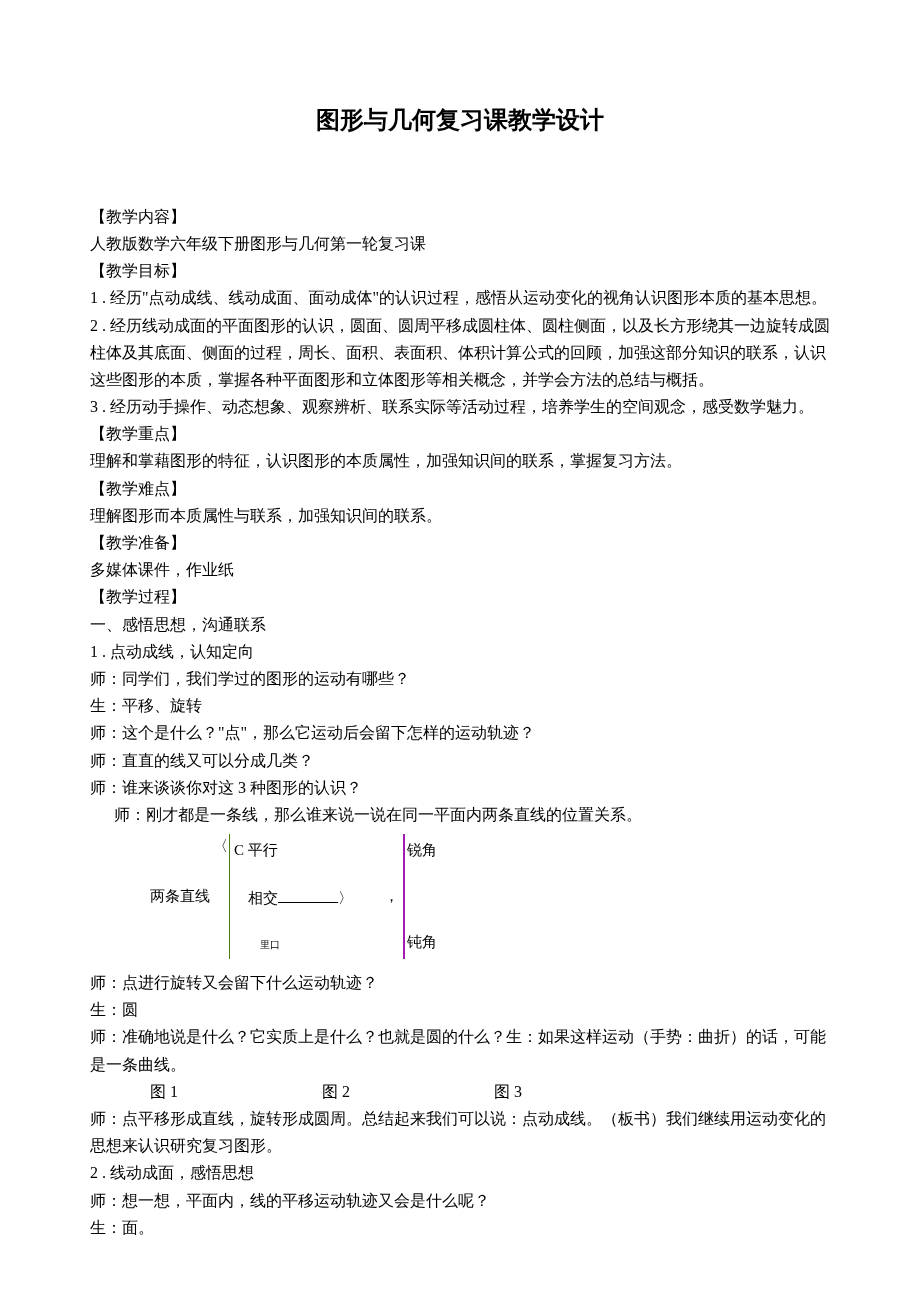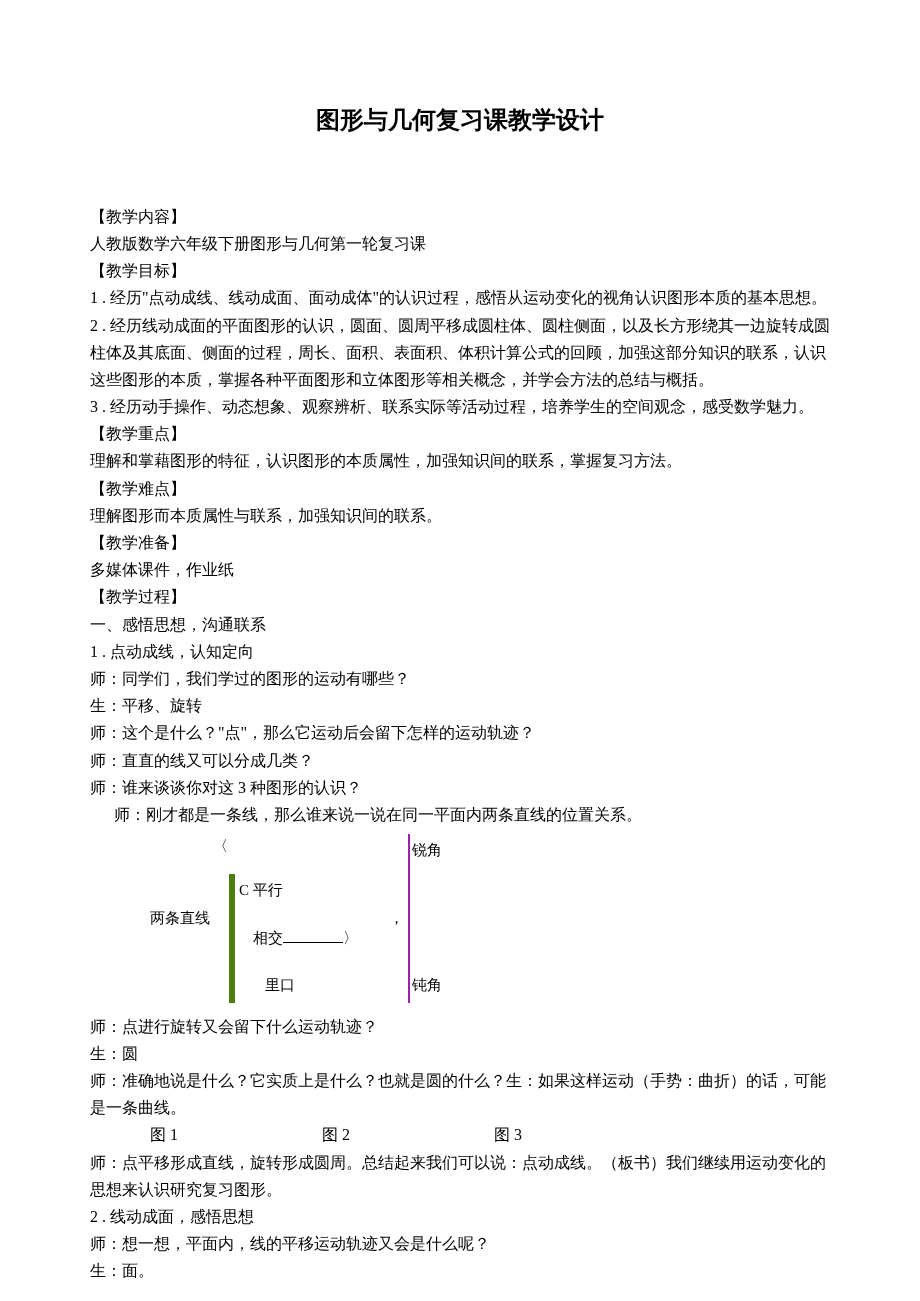--- a/index.html
+++ b/index.html
@@ -125,33 +125,33 @@
 <div class="para">师：同学们，我们学过的图形的运动有哪些？</div>
 <div class="para">生：平移、旋转</div>
 <div class="para">师：这个是什么？"点"，那么它运动后会留下怎样的运动轨迹？</div>
 <div class="para">师：直直的线又可以分成几类？</div>
 <div class="para">师：谁来谈谈你对这 3 种图形的认识？</div>
 <div class="para indent">师：刚才都是一条线，那么谁来说一说在同一平面内两条直线的位置关系。</div>
 
 <div class="brace-container">
   <div class="brace-label">两条直线</div>
   <div class="brace brace-left">〈</div>
-  <div class="brace-content" style="border-left:6px solid #4d7c0f;margin-top:40px;">
+  <div class="brace-content" style="border-left:1px solid #4d7c0f;">
     <div class="brace-row">
       <span class="col-a">C 平行</span>
     </div>
     <div class="brace-row" style="height:10px;"></div>
     <div class="brace-row">
       <span class="col-a">
         <span class="small-gap"></span><span>相交</span><span class="underline"></span><span>〉</span>
       </span>
     </div>
     <div class="brace-row" style="height:8px;"></div>
     <div class="brace-row">
-      <span class="col-a" style="font-size:15px; padding-left:30px;">里口</span>
+      <span class="col-a" style="font-size:10px; padding-left:30px;">里口</span>
     </div>
   </div>
   <div style="display:flex; align-items:center; padding:0 4px;">，</div>
   <div class="brace-content" style="border-left:2px solid #a21caf;">
     <div class="brace-row">
       <span class="col-b">锐角</span>
     </div>
     <div class="brace-row">
       <span class="col-b">钝角</span>
     </div>

